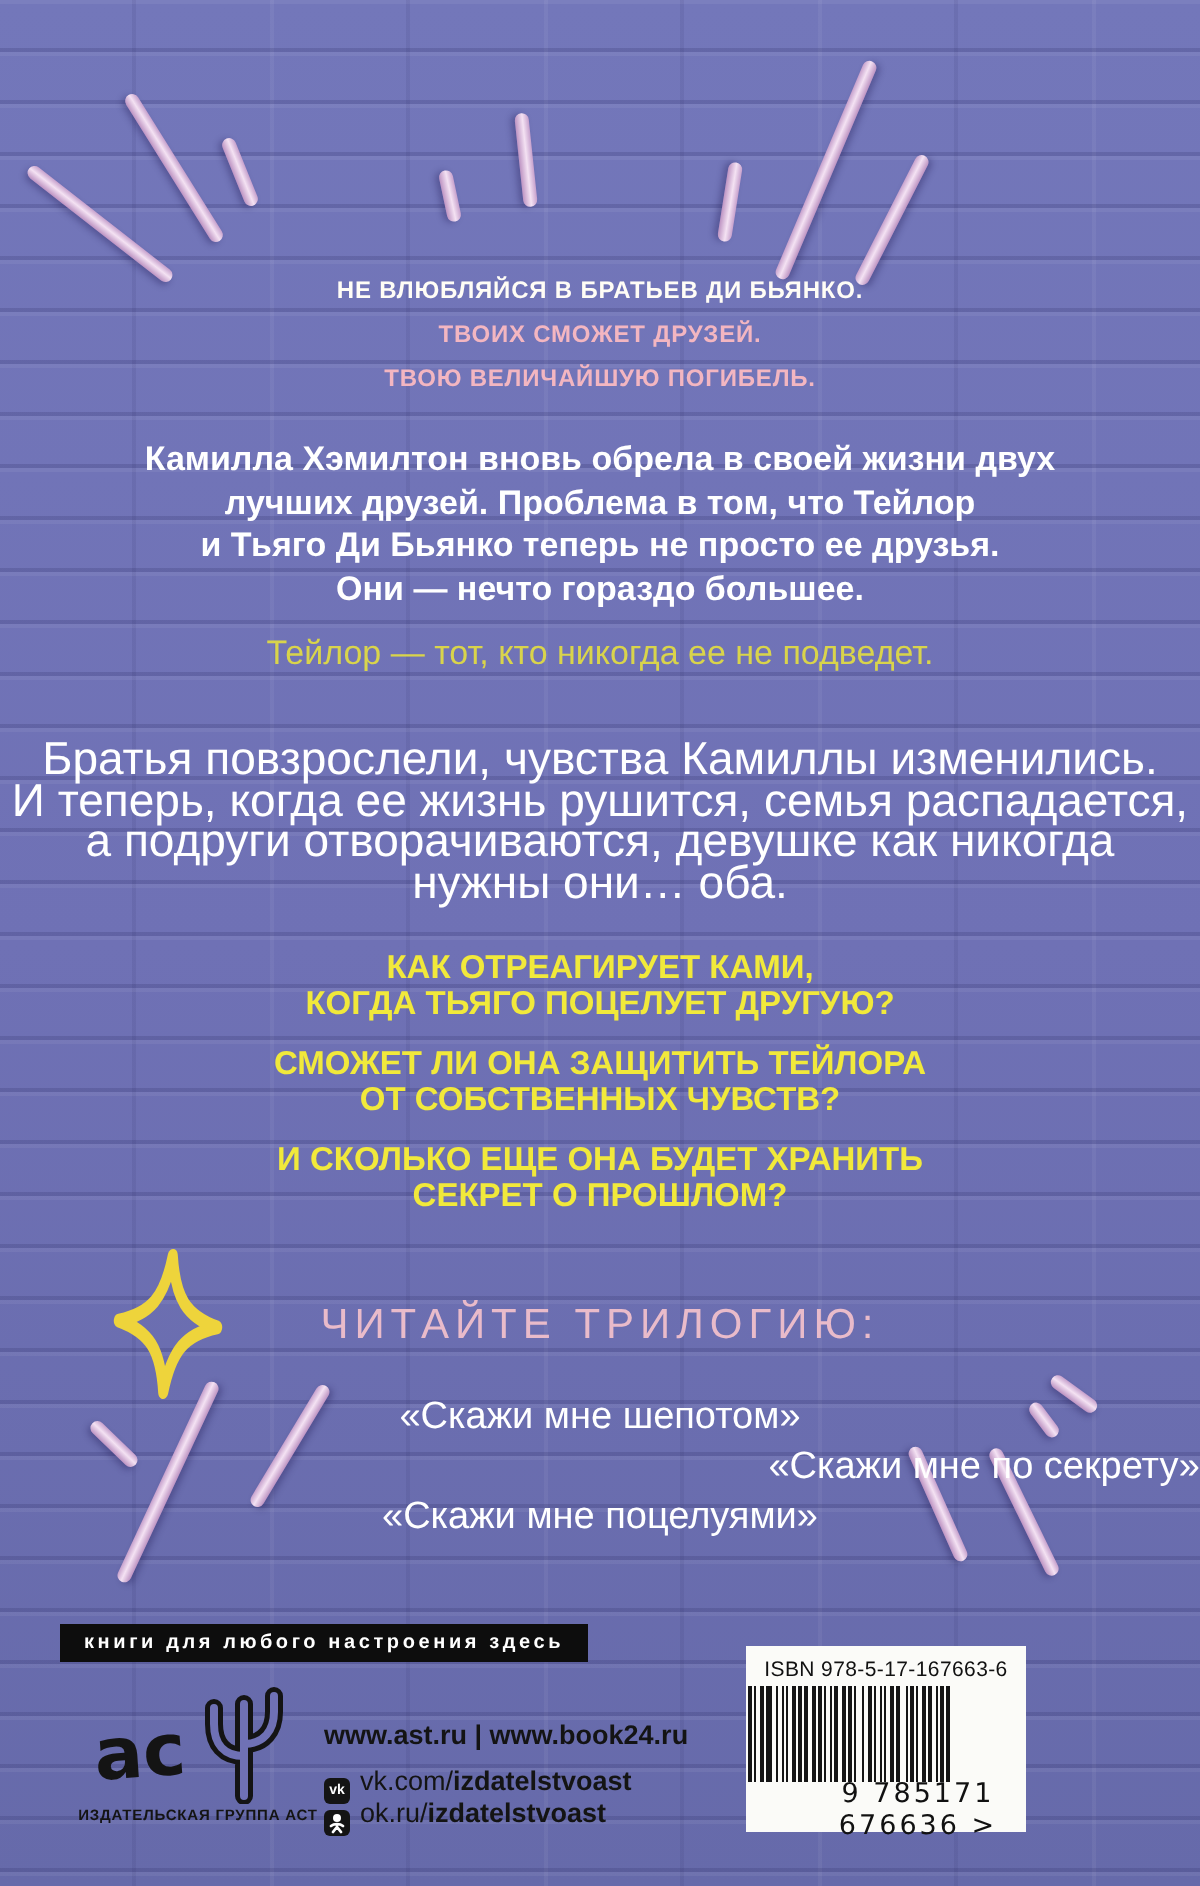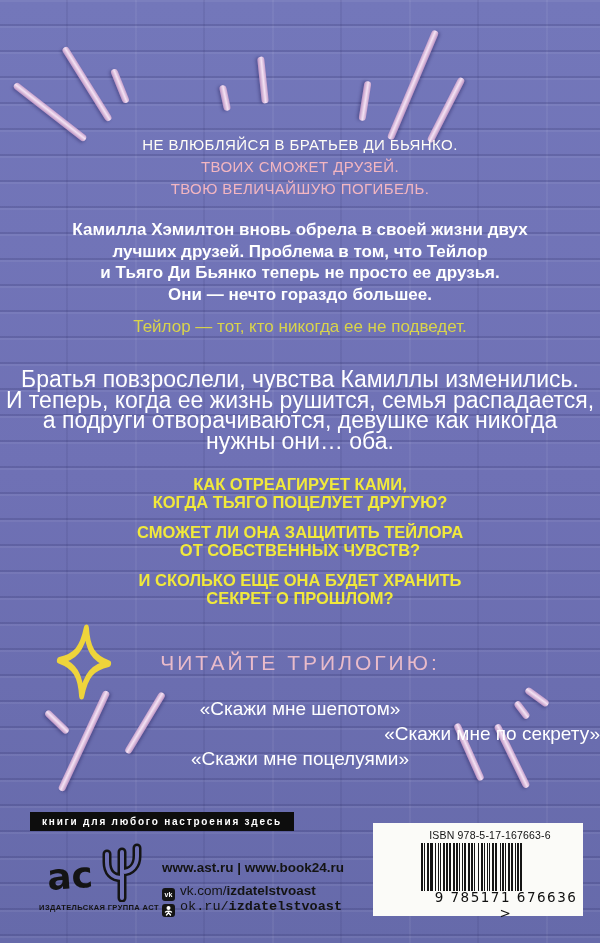--- a/index.html
+++ b/index.html
@@ -8,21 +8,21 @@
     font-family:"Liberation Sans","DejaVu Sans",sans-serif;
     background:linear-gradient(180deg,#7377ba 0%,#6f71b5 50%,#666aaa 100%);
   }
   .wall{
     position:absolute;inset:0;pointer-events:none;
     background-image:
       repeating-linear-gradient(180deg, rgba(255,255,255,0.06) 0 2px, transparent 2px 24px, rgba(40,40,95,0.20) 24px 26px),
       repeating-linear-gradient(90deg, transparent 0 66px, rgba(40,40,95,0.10) 66px 68px, transparent 68px 135px, rgba(255,255,255,0.05) 135px 137px);
   }
   .txt{position:absolute;left:0;width:100%;text-align:center;z-index:3;}
-  .tagline{top:134px;font-weight:normal;font-size:15px;line-height:22px;letter-spacing:.4px;}
+  .tagline{top:134px;font-weight:bold;font-size:12px;line-height:22px;letter-spacing:.4px;}
   .tagline .l1{color:#fffdf6;}
   .tagline .l2{color:#f3b6c1;}
   .p1{top:219px;font-weight:bold;font-size:17px;line-height:21.5px;color:#ffffff;}
   .p2{top:316px;font-size:17px;line-height:21px;color:#d9d44b;}
   .p3{top:369px;font-size:23px;line-height:20.5px;color:#ffffff;}
   .questions{top:476px;font-weight:bold;font-size:16.5px;color:#f1e93b;}
   .questions .stanza{line-height:17.5px;margin-bottom:13px;}
   .trilogy-heading{top:651px;font-size:21px;letter-spacing:3px;color:#e9bbca;}
   .books{top:696px;font-size:19px;line-height:25px;color:#ffffff;}
   .books .b-bold{font-weight:normal;text-align:right;}
@@ -36,26 +36,26 @@
     position:absolute;left:30px;top:812px;height:19px;line-height:19px;z-index:3;
     background:#0d0d0d;color:#ffffff;font-weight:bold;font-size:10px;
     letter-spacing:1.8px;padding:0 12px;white-space:nowrap;
   }
   .ast-logo{position:absolute;left:48px;top:838px;width:104px;height:64px;z-index:3;}
   .ast-caption{position:absolute;left:34px;top:903px;width:130px;text-align:center;
     font-size:7.5px;font-weight:bold;letter-spacing:.4px;color:#141414;z-index:3;}
   .flink{position:absolute;color:#141414;font-size:13.5px;z-index:3;white-space:nowrap;}
   .sites{left:162px;top:860px;font-weight:bold;}
   .vk-line{left:162px;top:883px;}
-  .ok-line{left:162px;top:899px;font-family:Liberation Mono, monospace;}
+  .ok-line{left:162px;top:899px;}
   .flink b{font-weight:bold;}
   .badge{display:inline-block;width:13px;height:13px;border-radius:3px;background:#141414;
     color:#fff;font-size:7px;font-weight:bold;text-align:center;line-height:13px;
     vertical-align:-2px;margin-right:5px;}
-  .barcode-box{position:absolute;left:373px;top:823px;width:186px;height:93px;background:#fbfbf8;z-index:3;padding-left:24px;}
+  .barcode-box{position:absolute;left:373px;top:823px;width:140px;height:93px;background:#fbfbf8;z-index:3;}
   .isbn{margin-top:6px;text-align:center;font-size:10.5px;color:#111;letter-spacing:.2px;}
   .bars{margin:2px auto 0;height:48px;width:138px;font-size:0;text-align:left;}
   .bars i{display:inline-block;height:100%;}
   .digits{text-align:center;font-size:13.5px;color:#111;letter-spacing:1.5px;margin-top:-2px;
     font-family:"DejaVu Sans","Liberation Sans",sans-serif;margin-left:32px;}
 </style>
 </head>
 <body>
 
 <div class="page">

